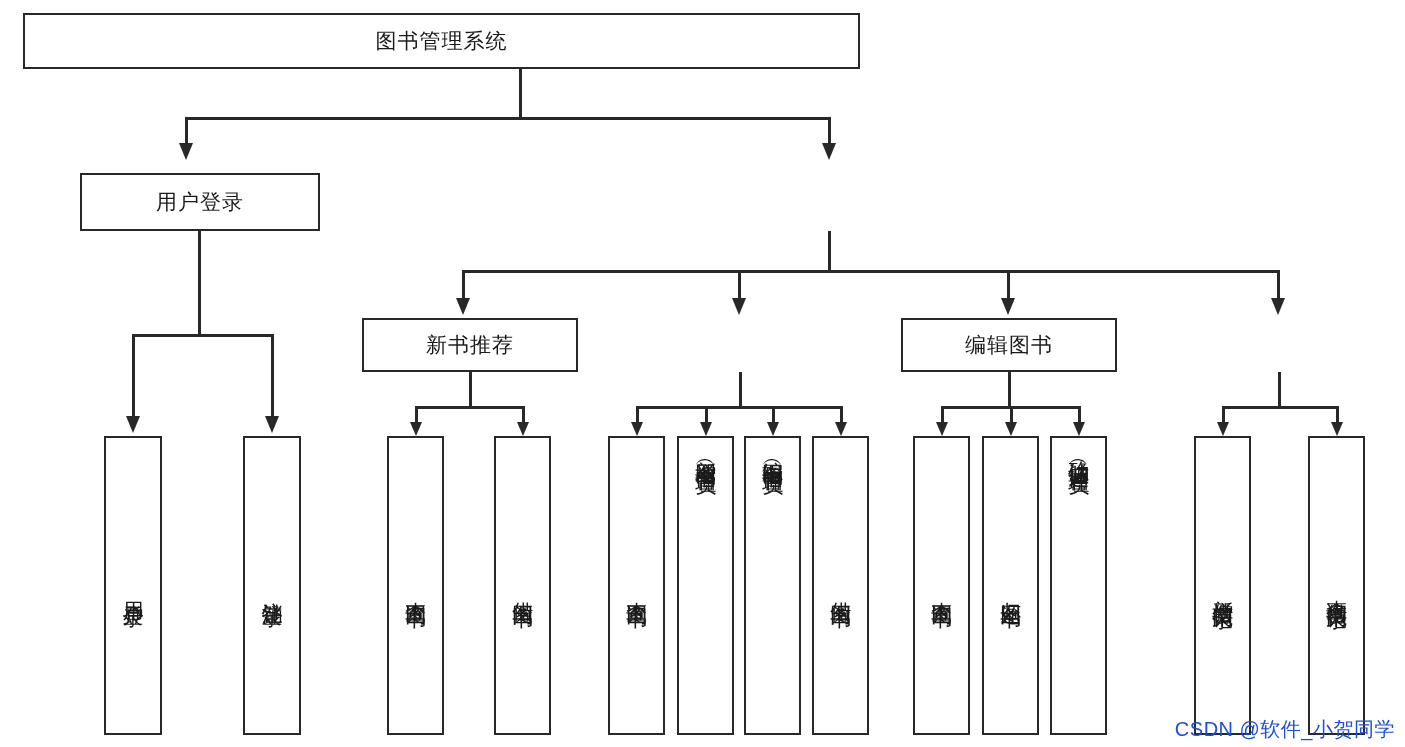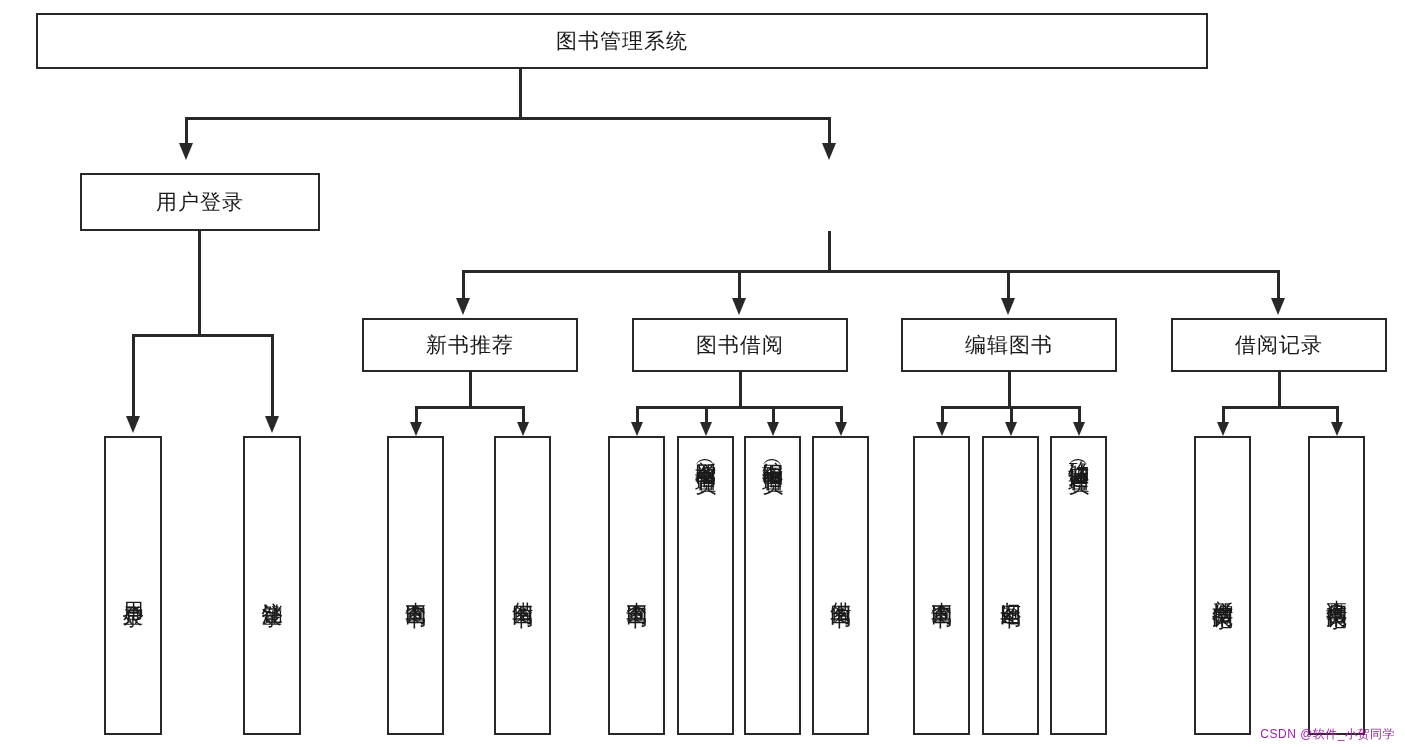--- a/index.html
+++ b/index.html
@@ -66,33 +66,33 @@
   .arrow.small {
     border-left-width: 6px;
     border-right-width: 6px;
     border-top-width: 14px;
   }
   
   #watermark {
     position: absolute;
     right: 10px;
     bottom: 4px;
-    font-size: 12px;
-    color: #a21caf;
+    font-size: 20px;
+    color: #1d4ed8;
     white-space: nowrap;
     letter-spacing: 0.5px;
     pointer-events: none;
   }
 </style>
 </head>
 <body>
 
 <div id="canvas">
 
-  <div class="node horiz" style="left:36px; top:13px; width:1172px; height:56px;">图书管理系统</div>
+  <div class="node horiz" style="left:23px; top:13px; width:837px; height:56px;">图书管理系统</div>
 
   <div class="vline" style="left:519px; top:69px; height:50px;"></div>
 
   <div class="hline" style="left:185px; top:117px; width:646px;"></div>
 
   <div class="vline" style="left:185px; top:117px; height:28px;"></div>
   <div class="arrow" style="left:179px; top:143px;"></div>
   <div class="vline" style="left:828px; top:117px; height:28px;"></div>
   <div class="arrow" style="left:822px; top:143px;"></div>
 
@@ -111,23 +111,21 @@
   <div class="vline" style="left:462px; top:270px; height:30px;"></div>
   <div class="arrow" style="left:456px; top:298px;"></div>
   <div class="vline" style="left:738px; top:270px; height:30px;"></div>
   <div class="arrow" style="left:732px; top:298px;"></div>
   <div class="vline" style="left:1007px; top:270px; height:30px;"></div>
   <div class="arrow" style="left:1001px; top:298px;"></div>
   <div class="vline" style="left:1277px; top:270px; height:30px;"></div>
   <div class="arrow" style="left:1271px; top:298px;"></div>
 
   <div class="node horiz" style="left:362px; top:318px; width:216px; height:54px;">新书推荐</div>
-  <div class="node horiz" style="left:632px; top:318px; width:216px; height:54px;">图书借阅</div>
   <div class="node horiz" style="left:901px; top:318px; width:216px; height:54px;">编辑图书</div>
-  <div class="node horiz" style="left:1171px; top:318px; width:216px; height:54px;">借阅记录</div>
 
   <div class="vline" style="left:469px; top:372px; width:3px; height:36px;"></div>
   <div class="hline" style="left:415px; top:406px; width:110px;"></div>
   <div class="vline" style="left:415px; top:406px; height:18px;"></div>
   <div class="arrow small" style="left:410px; top:422px;"></div>
   <div class="vline" style="left:522px; top:406px; height:18px;"></div>
   <div class="arrow small" style="left:517px; top:422px;"></div>
 
   <div class="vline" style="left:739px; top:372px; height:36px;"></div>
   <div class="hline" style="left:636px; top:406px; width:206px;"></div>

